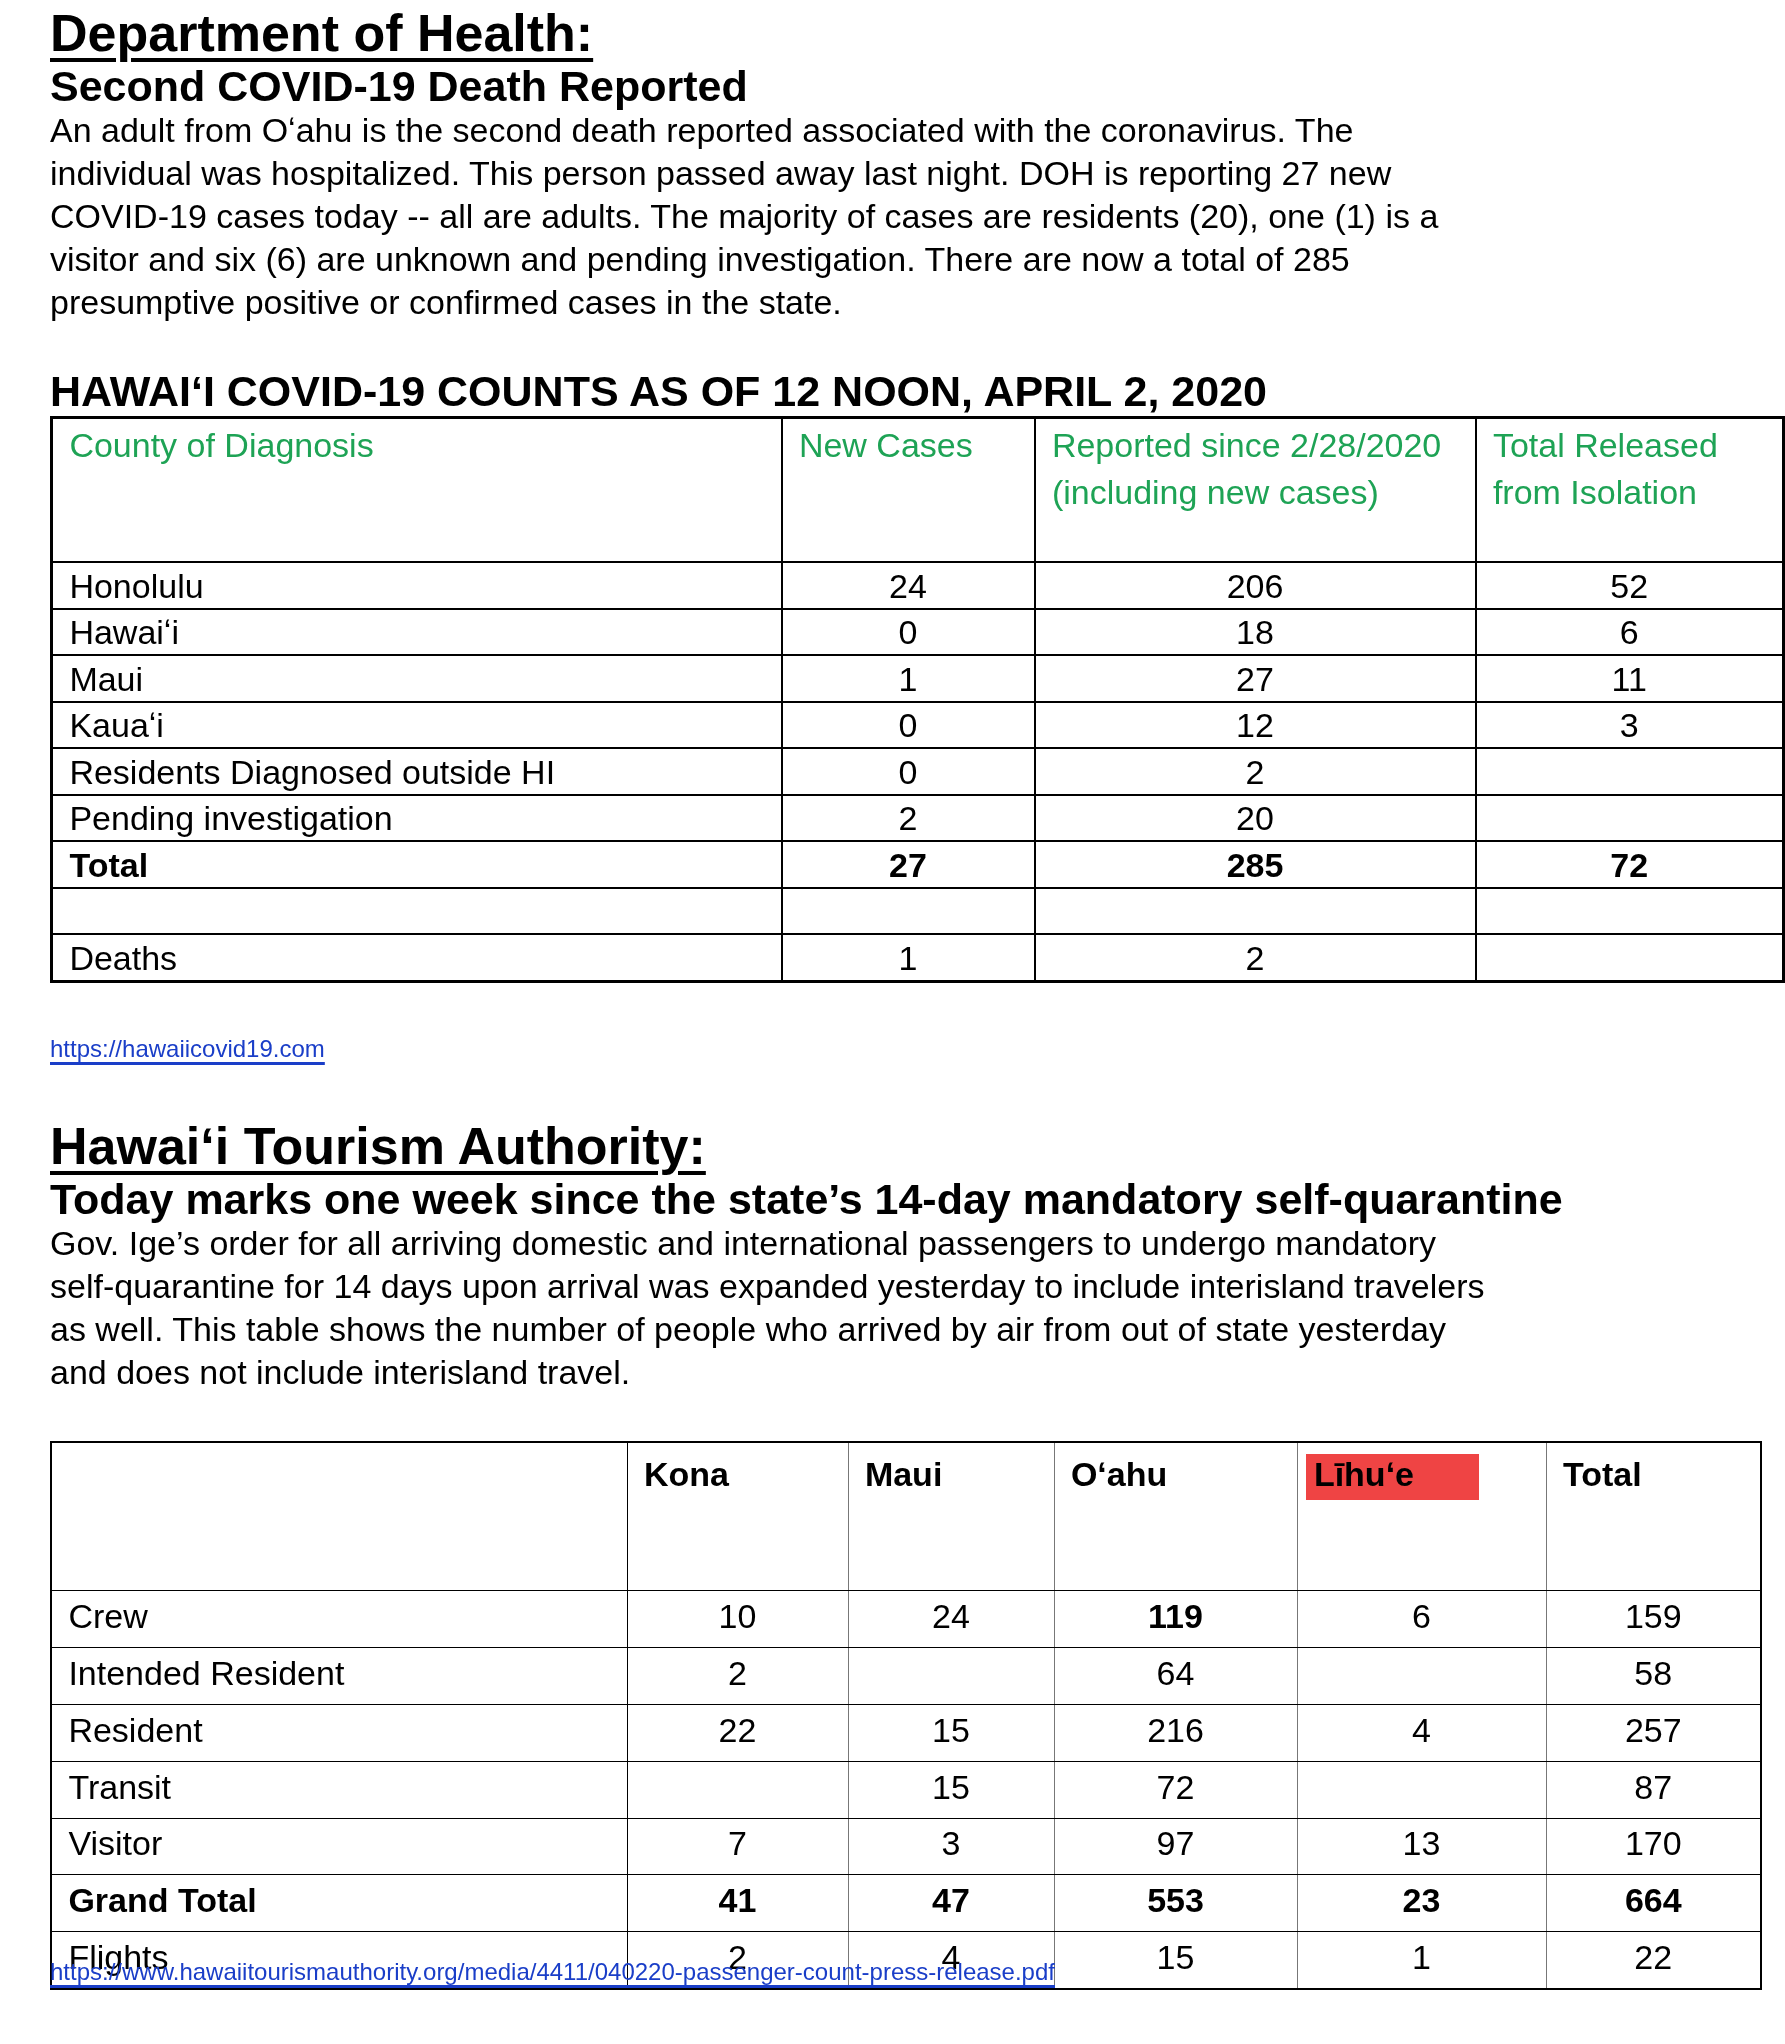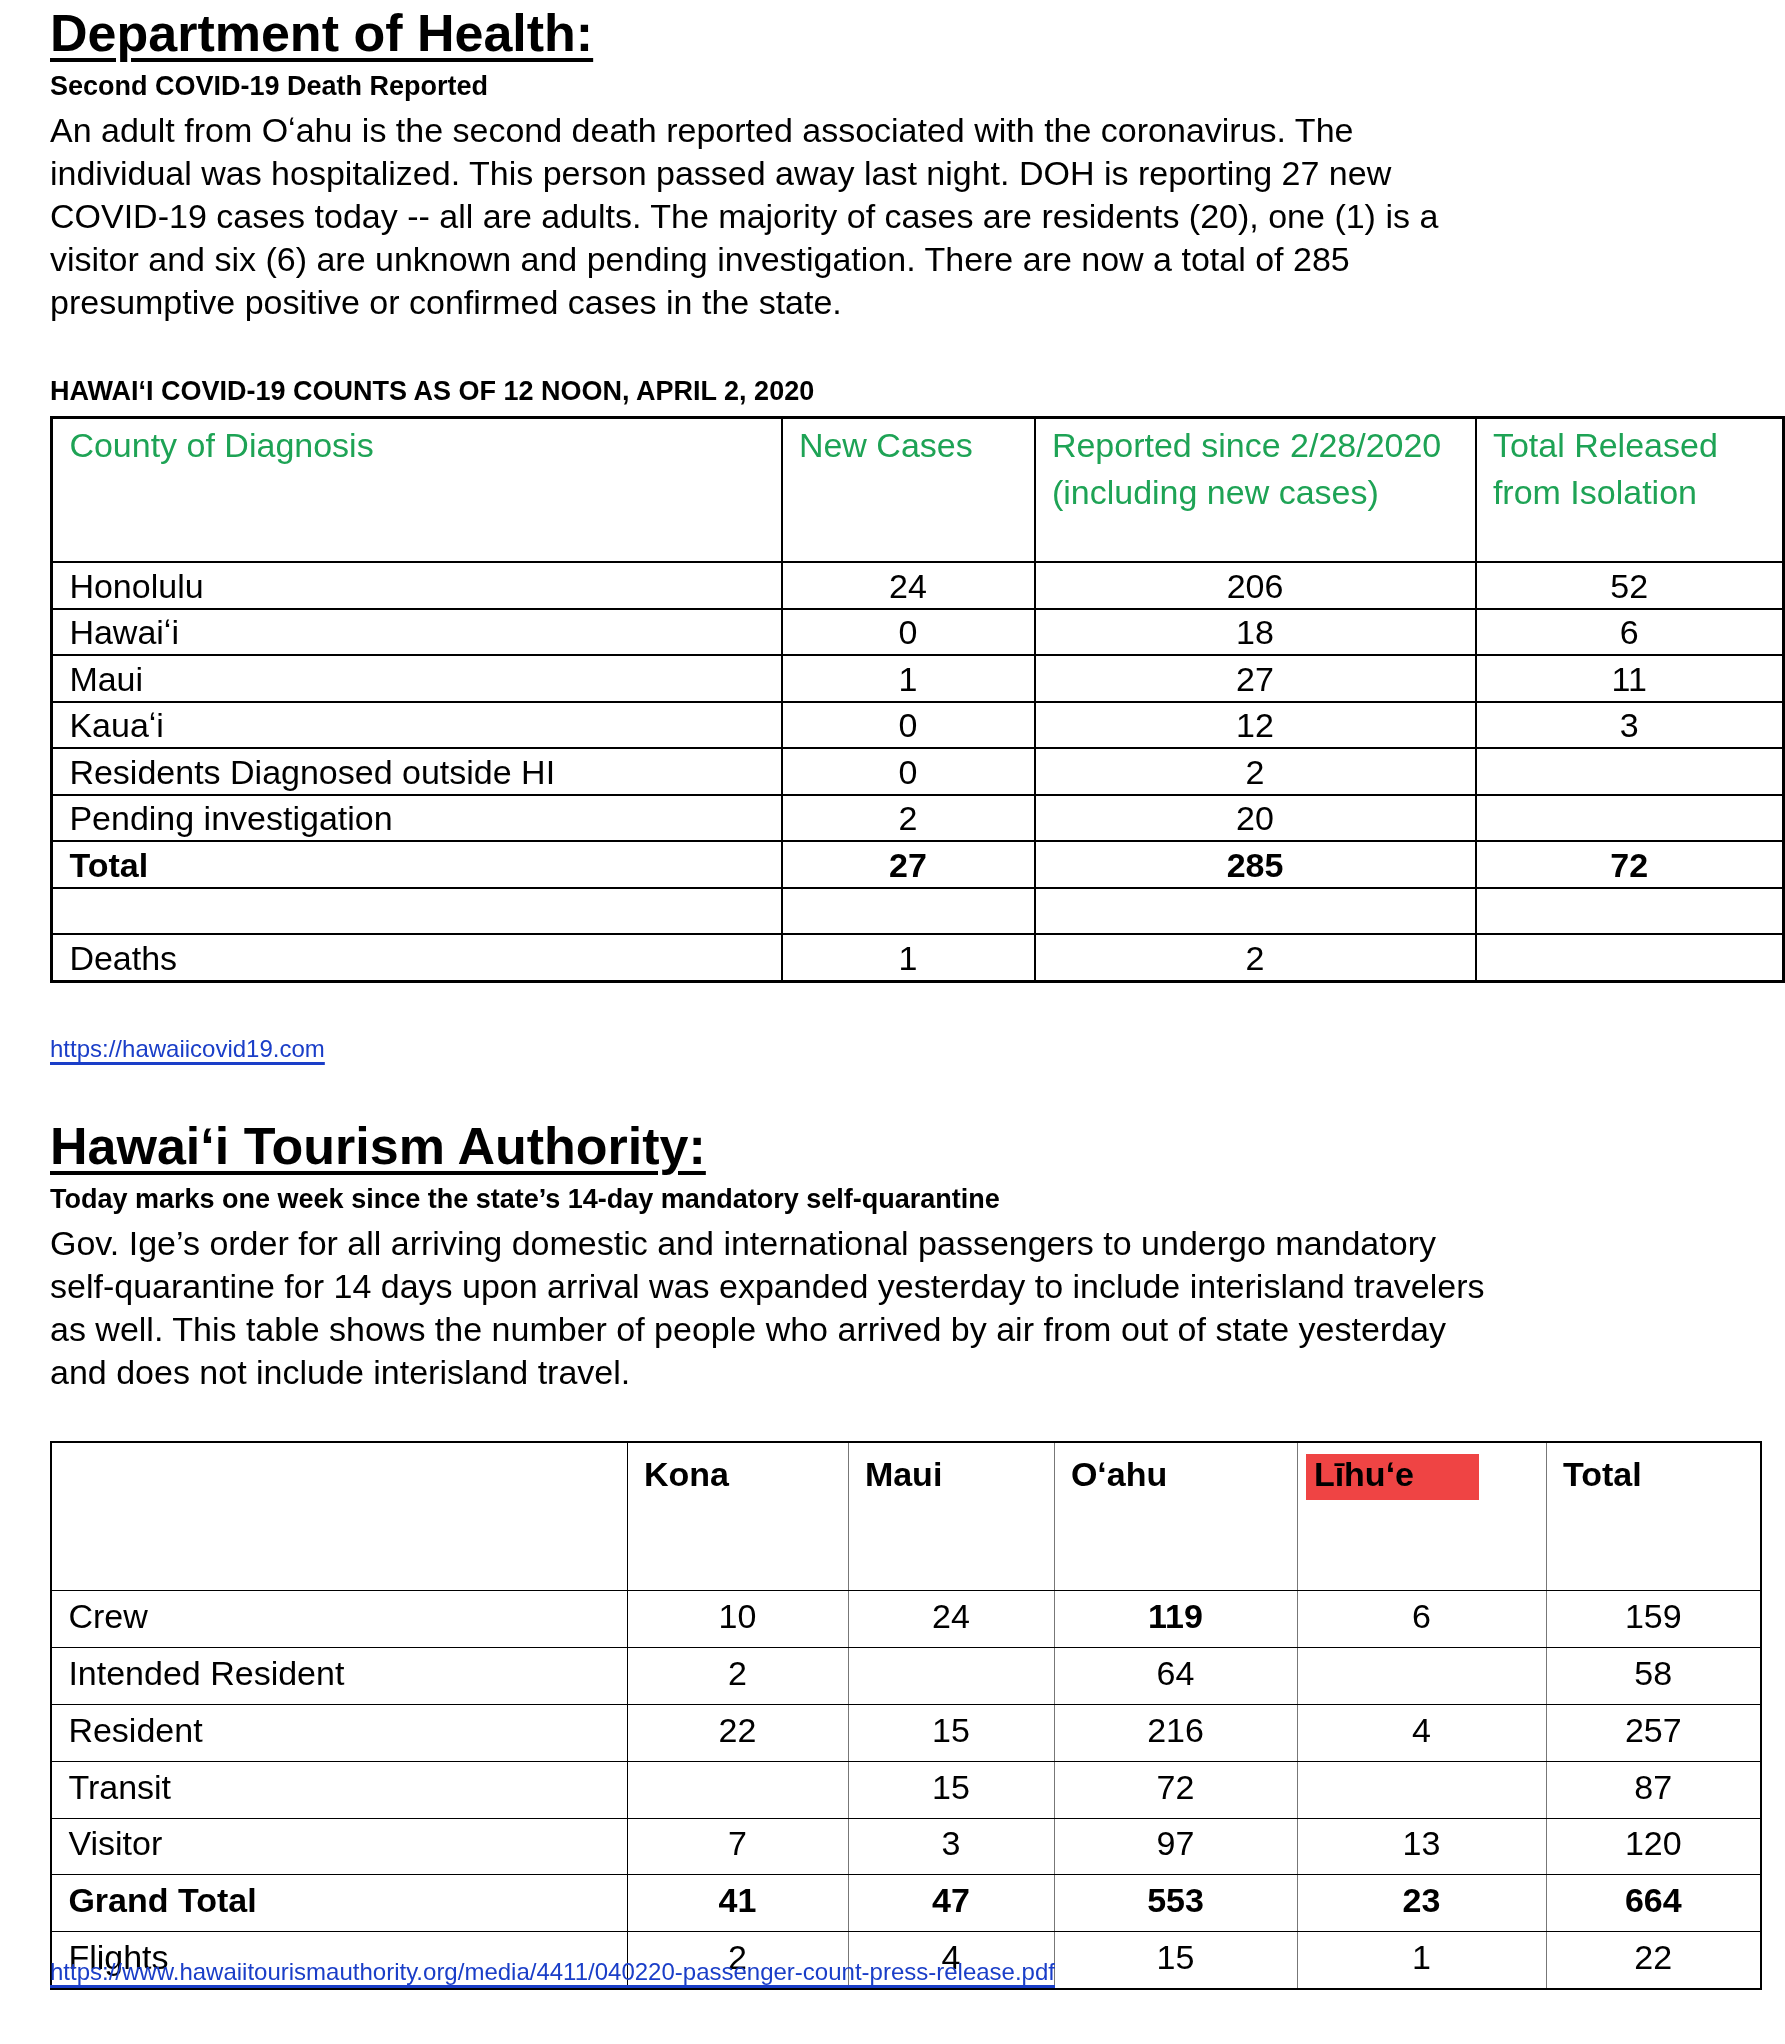--- a/index.html
+++ b/index.html
@@ -6,21 +6,21 @@
   body {
     width: 1786px; height: 2044px; position: relative; overflow: hidden;
     font-family: "Liberation Sans", sans-serif; color: #000;
   }
   .abs { position: absolute; }
   .h1 {
     font-weight: bold; font-size: 52px; line-height: 56px;
     text-decoration: underline; text-decoration-thickness: 4.1px; text-underline-offset: 6.5px;
     white-space: nowrap;
   }
-  .h2 { font-weight: bold; font-size: 27px; line-height: 41px; white-space: nowrap; }
+  .h2 { font-weight: bold; font-size: 43px; line-height: 41px; white-space: nowrap; }
   .para { font-size: 34px; line-height: 43px; }
   .para p { margin: 0; white-space: nowrap; }
   .link {
     color: #1a3ec8; font-size: 24px; line-height: 41px; text-decoration: underline;
     text-decoration-thickness: 2.5px; text-underline-offset: 4.9px; white-space: nowrap; cursor: pointer;
   }
   table { border-collapse: collapse; table-layout: fixed; position: absolute; }
   td { padding: 0 16.4px; font-size: 34px; vertical-align: top; line-height: 41px; overflow: hidden; white-space: nowrap; }
   
   #doh-table { left: 50px; top: 416px; width: 1732px; border: 3.3px solid #000; }
@@ -185,21 +185,21 @@
     <td class="num inner">72</td>
     <td class="num inner"></td>
     <td class="num">87</td>
   </tr>
   <tr class="row">
     <td>Visitor</td>
     <td class="num inner">7</td>
     <td class="num inner">3</td>
     <td class="num inner">97</td>
     <td class="num inner">13</td>
-    <td class="num">120</td>
+    <td class="num">170</td>
   </tr>
   <tr class="row bold">
     <td>Grand Total</td>
     <td class="num inner">41</td>
     <td class="num inner">47</td>
     <td class="num inner">553</td>
     <td class="num inner">23</td>
     <td class="num">664</td>
   </tr>
   <tr class="row">

